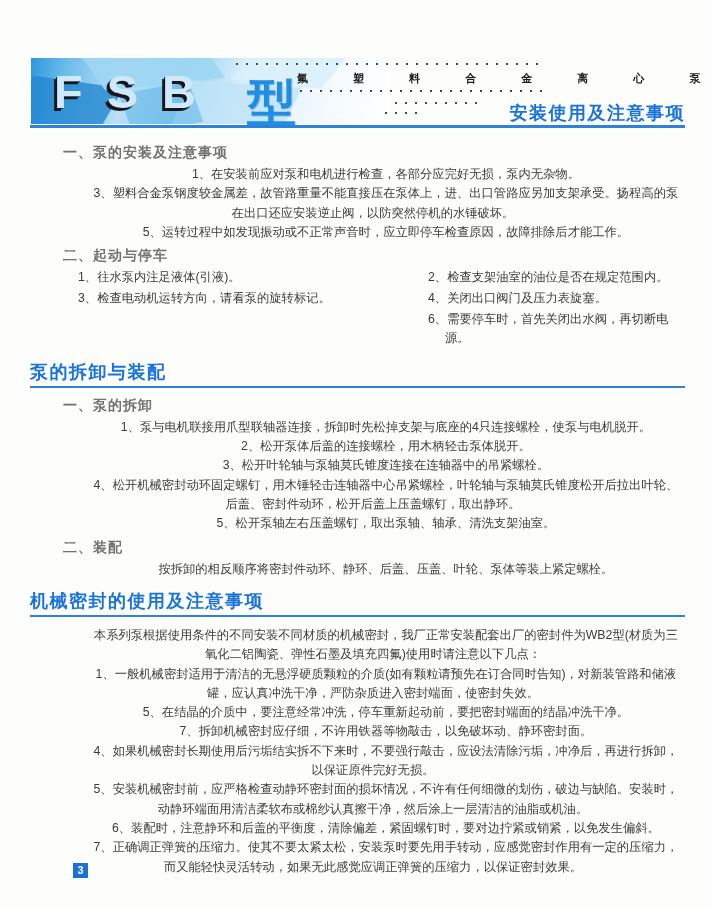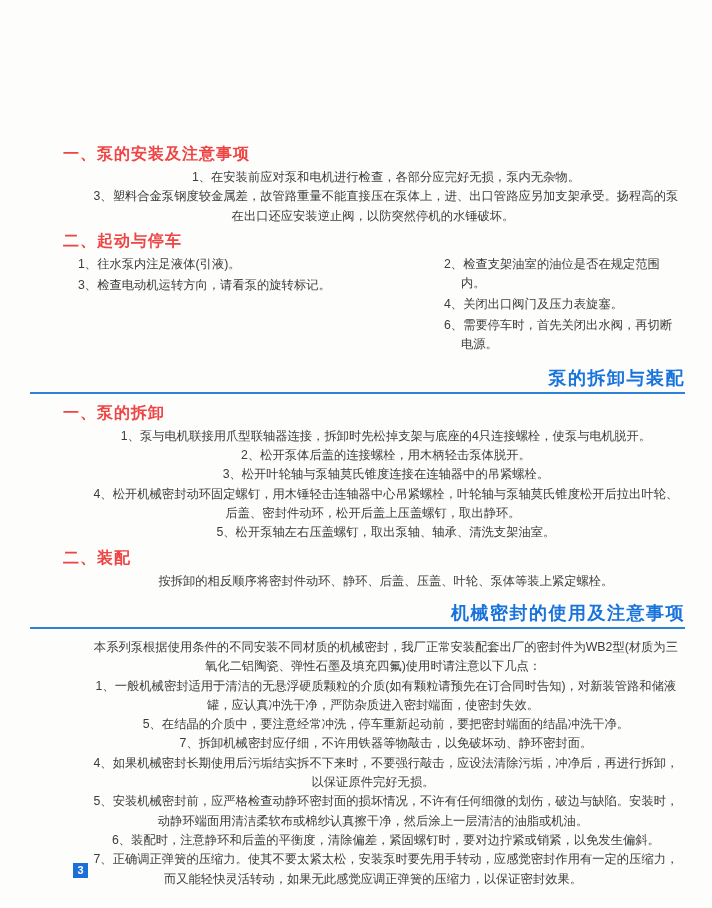--- a/index.html
+++ b/index.html
@@ -45,47 +45,66 @@
     color:#1c1c1c; letter-spacing:21px; white-space:nowrap;
   }
   .banner-title {
     font-size:18px; font-weight:bold; color:#1873dc; letter-spacing:1.5px;
   }
   .title-1 { position:absolute; right:27px; top:101px; }
   .rule-1 { position:absolute; left:30px; top:125px; width:655px; height:2.5px; background:#2e83d9; }
 
   
   .content { position:absolute; left:63px; top:139px; width:620px; }
-  .sub-head { font-size:16px; font-weight:bold; color:#ef4444; letter-spacing:1px; margin:5px 0 3px; }
+  .sub-head { font-size:14px; font-weight:bold; color:#737373; letter-spacing:1px; margin:5px 0 3px; }
   .para { font-size:12.3px; line-height:1.57; margin:0; text-indent:2.1em;text-align:center; }
-  .twocol { display:grid; grid-template-columns:350px 1fr; margin-left:15px;gap:16px; }
+  .twocol { display:grid; grid-template-columns:350px 1fr; margin-left:15px; }
   .twocol p { margin:0 0 1.5px; font-size:12.3px; line-height:1.57; padding-left:17px; text-indent:-17px; }
 
   .section-banner {
-    width:655px; margin:10px 0 9px -33px; text-align:right;
+    width:655px; margin:10px 0 9px -33px; 
     border-bottom:2.5px solid #2e83d9; padding-bottom:2px;
   }
 
   .pageno {
     position:absolute; left:73px; top:863px; width:15px; height:15px;
     background:#1b6fd6; color:#ffffff; font-size:11px; font-weight:bold;
     text-align:center; line-height:15px;
   }
 </style>
 </head>
 <body>
 
 <div class="page">
 
+  <div class="header">
+    <div class="logo-banner">
+      <div class="shape sh1"></div>
+      <div class="shape sh2"></div>
+      <div class="shape sh3"></div>
+      <div class="shape sh4"></div>
+      <div class="shape sh5"></div>
+    </div>
+    <div class="logo-fsb">FSB</div>
+    <div class="logo-type">型</div>
+    <div class="dotline dl-a"></div>
+    <div class="prod-name">氟 塑 料 合 金 离 心 泵</div>
+    <div class="dotline dl-b"></div>
+    <div class="dotline dl-c"></div>
+    <div class="dotline dl-d"></div>
+    <div class="banner-title title-1">安装使用及注意事项</div>
+    <div class="rule-1"></div>
+  </div>
 
   <div class="content">
 
     <div class="sub-head">一、泵的安装及注意事项</div>
     <p class="para">1、在安装前应对泵和电机进行检查，各部分应完好无损，泵内无杂物。</p>
     <p class="para">3、塑料合金泵钢度较金属差，故管路重量不能直接压在泵体上，进、出口管路应另加支架承受。扬程高的泵在出口还应安装逆止阀，以防突然停机的水锤破坏。</p>
+    <p class="para">5、运转过程中如发现振动或不正常声音时，应立即停车检查原因，故障排除后才能工作。</p>
 
     <div class="sub-head">二、起动与停车</div>
     <div class="twocol">
       <div>
         <p>1、往水泵内注足液体(引液)。</p>
         <p>3、检查电动机运转方向，请看泵的旋转标记。</p>
       </div>
       <div>
         <p>2、检查支架油室的油位是否在规定范围内。</p>
         <p>4、关闭出口阀门及压力表旋塞。</p>

